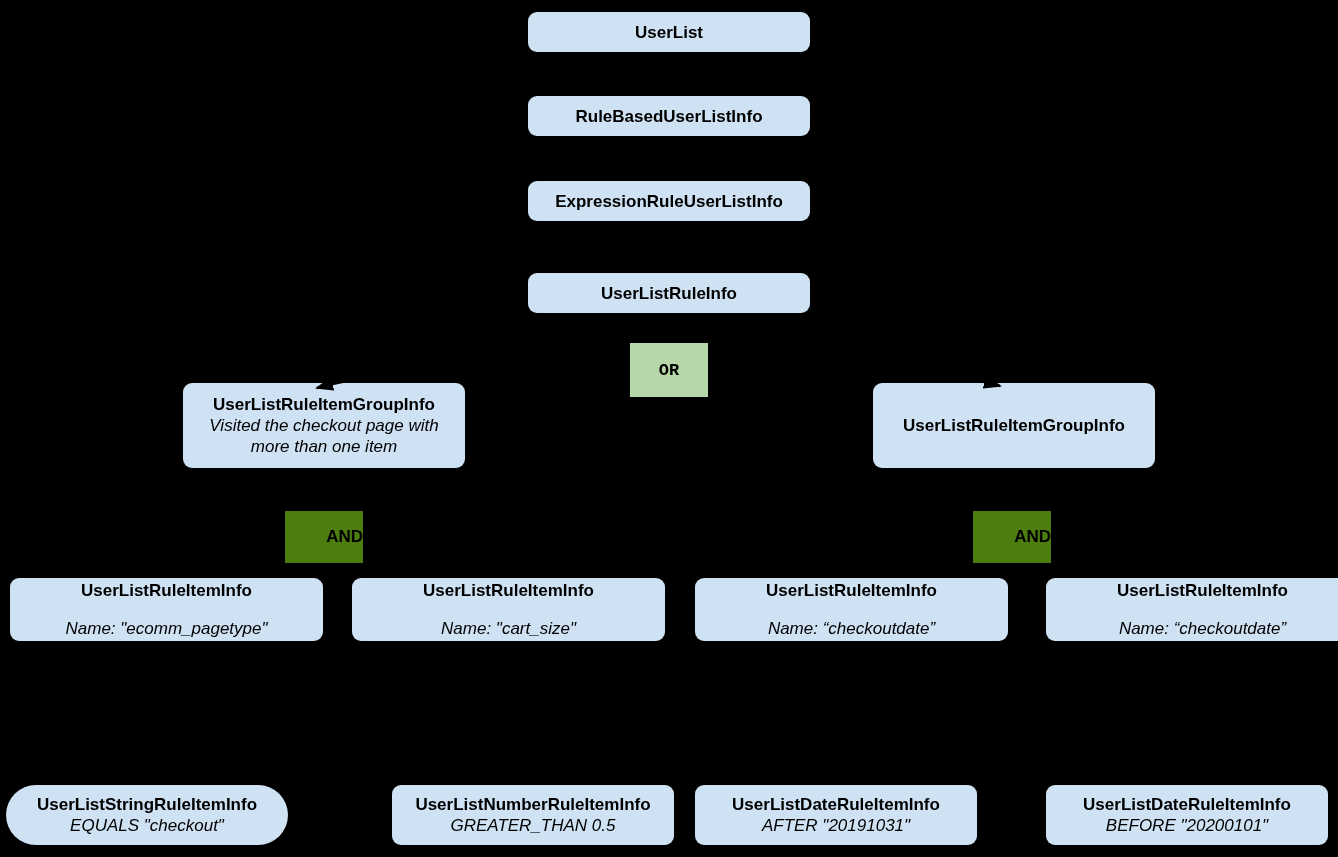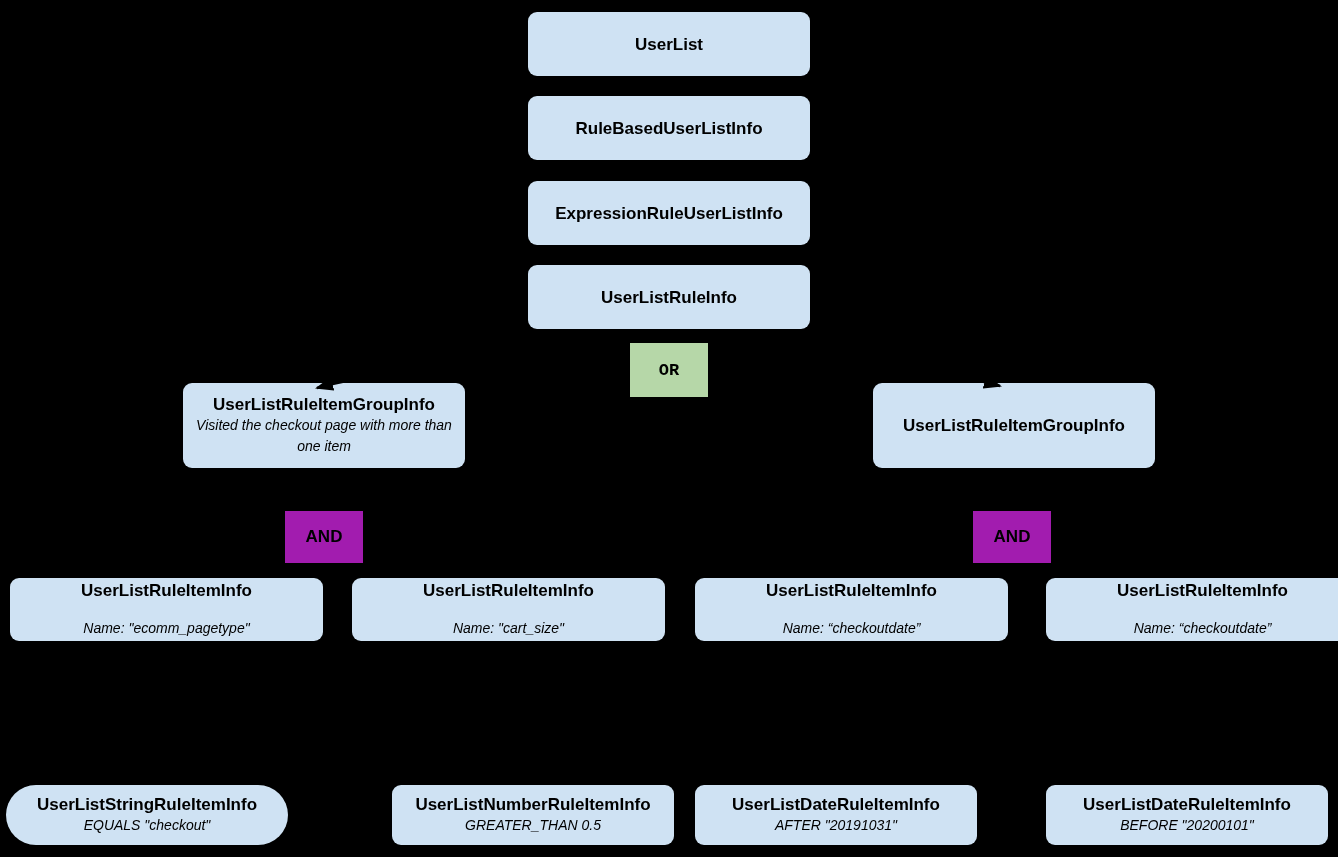--- a/index.html
+++ b/index.html
@@ -36,42 +36,42 @@
     box-sizing: border-box;
     padding: 2px 8px;
   }
   .node .title {
     font-weight: bold;
     font-size: 17px;
     line-height: 21px;
   }
   .node .desc {
     font-style: italic;
-    font-size: 14px;
+    font-size: 17px;
     line-height: 21px;
   }
   .op {
     position: absolute;
     z-index: 2;
     display: flex;
     align-items: center;
     justify-content: center;
     font-weight: bold;
     font-size: 17px;
     border-radius: 0;
   }
   .op-or  { background: #b6d7a8; }
-  .op-and { background: #a21caf; }
-
-  
-  .chain { left: 528px; width: 282px; height: 64px; }
+  .op-and { background: #4d7c0f; justify-content: flex-end; }
+
+  
+  .chain { left: 528px; width: 282px; height: 40px; }
   #chain-0 { top: 12px; }
   #chain-1 { top: 96px; }
   #chain-2 { top: 181px; }
-  #chain-3 { top: 265px; }
+  #chain-3 { top: 273px; }
 
   
   #or-box       { left: 630px; top: 343px; width: 78px; height: 54px; font-family: Liberation Mono, monospace; }
   #and-left     { left: 285px; top: 511px; width: 78px; height: 52px; }
   #and-right    { left: 973px; top: 511px; width: 78px; height: 52px; }
 
   
   #group-left  { left: 183px; top: 383px; width: 282px; height: 85px; }
   #group-right { left: 873px; top: 383px; width: 282px; height: 85px; }
 

